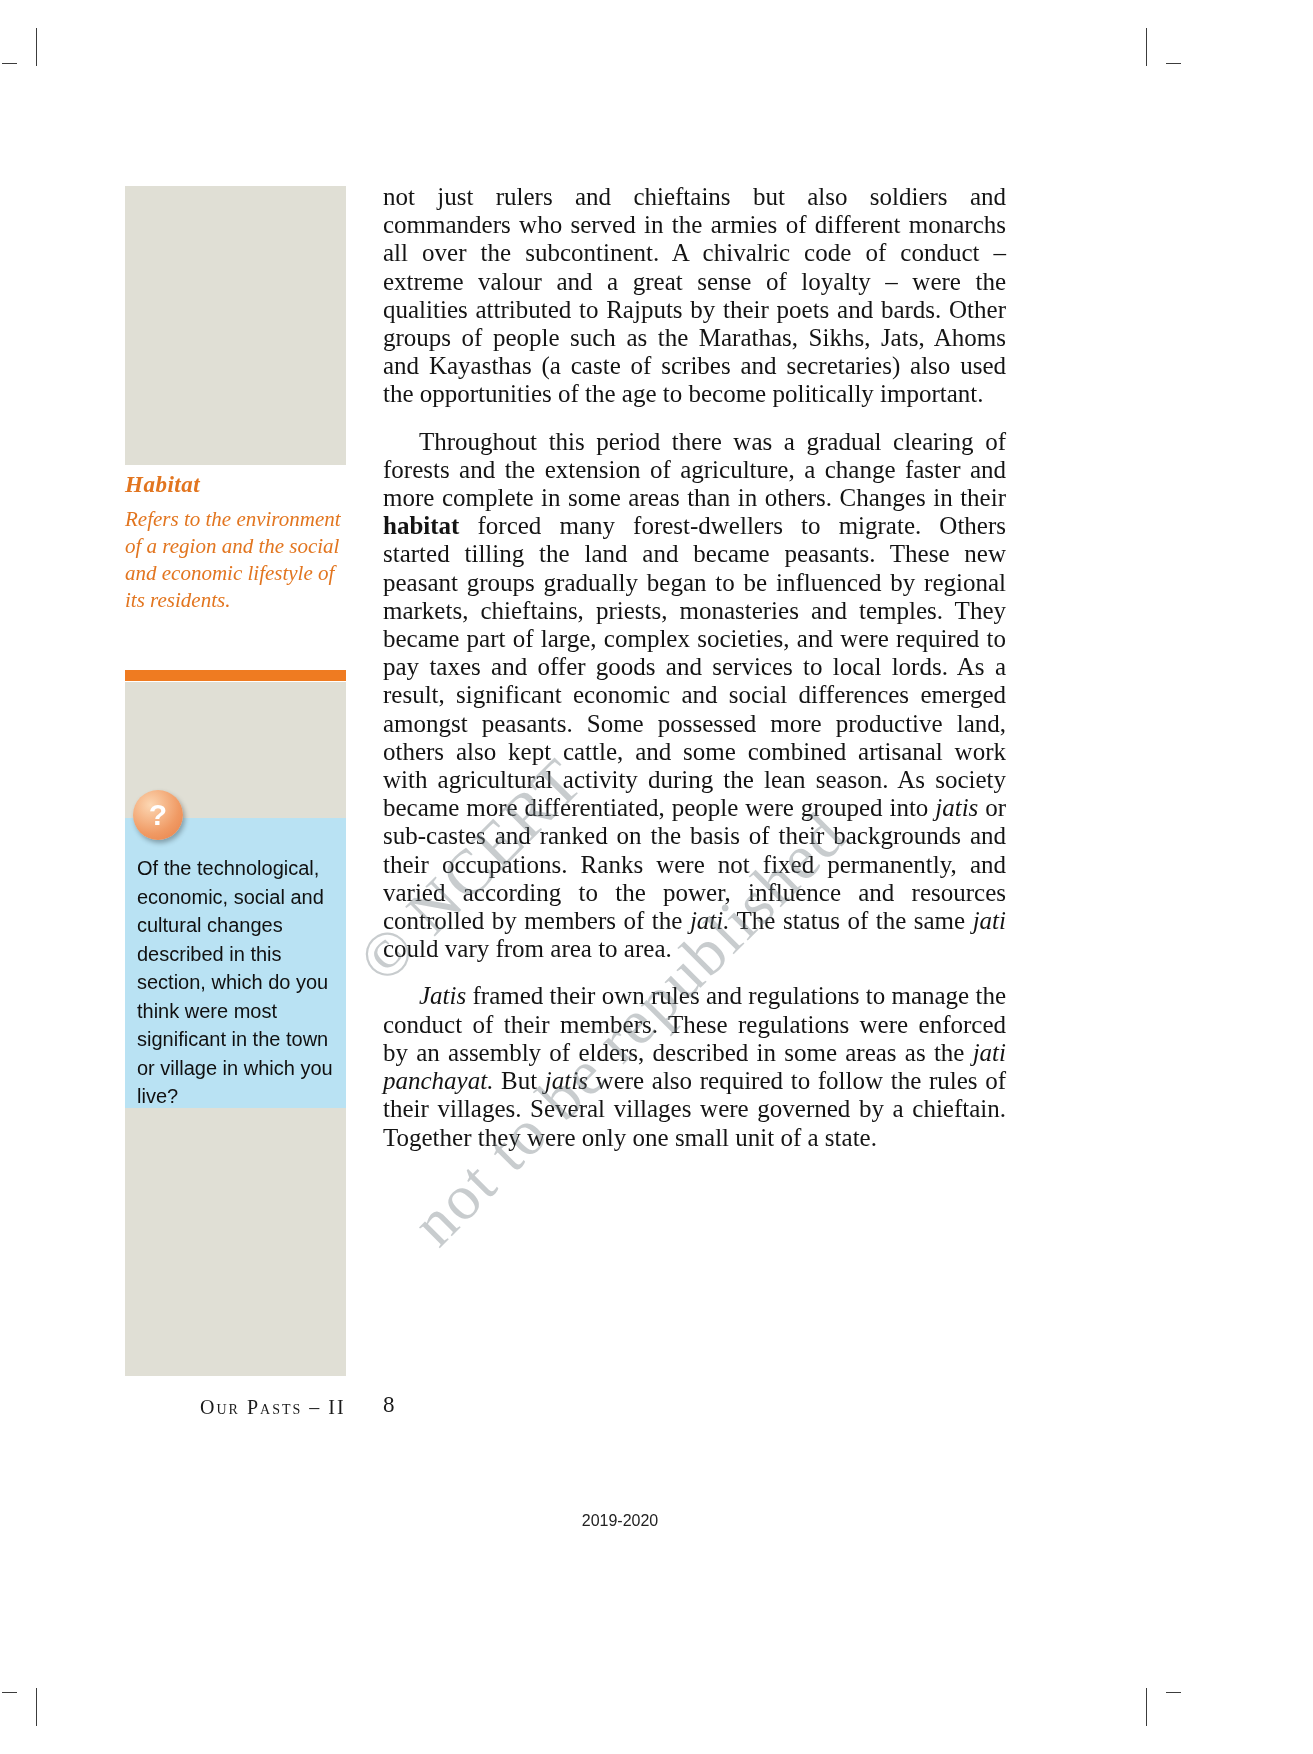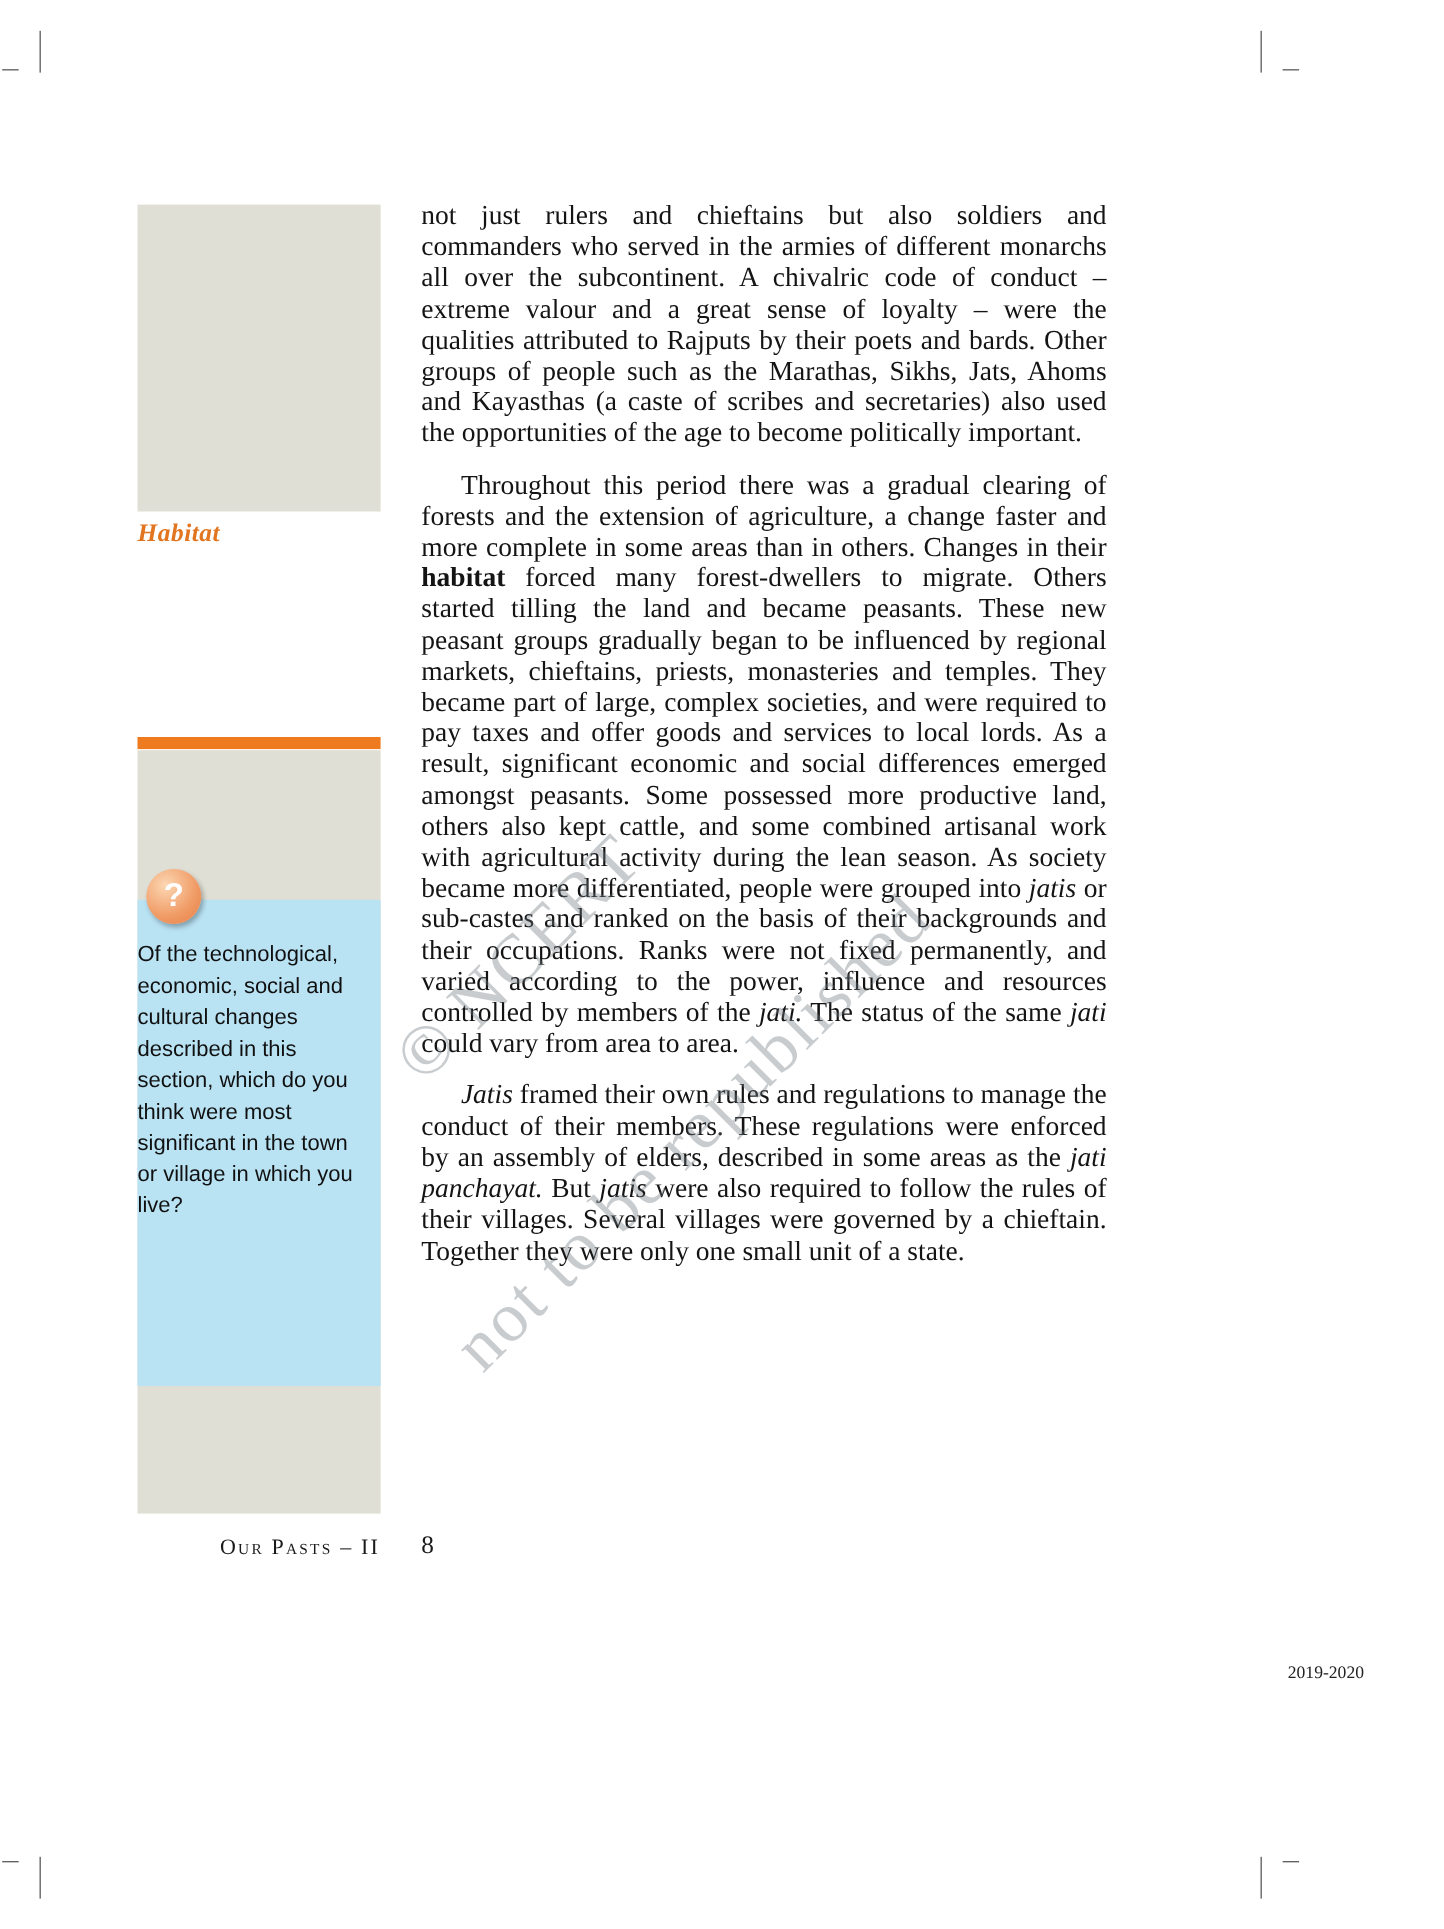--- a/index.html
+++ b/index.html
@@ -25,23 +25,23 @@
   .habitat {
     position:absolute; left:125px; top:472px; width:221px;
     color:#e2751f; font-style:italic;
   }
   .habitat .kw-title { font-size:23px; font-weight:bold; margin-bottom:8px; letter-spacing:0.5px; }
   .habitat .kw-def { font-size:21px; line-height:27px; }
 
   .orange-rule { position:absolute; left:125px; top:670px; width:221px; height:11px; background:#ef7b21; }
 
   .question-box {
-    position:absolute; left:0; top:136px; width:221px; height:442px;
+    position:absolute; left:0; top:136px; width:221px; height:290px;
     background:#b9e2f3;
-    padding:36px 8px 0 0;
+    padding:36px 8px 0 12px;
     font-family:"Liberation Sans", sans-serif;
     font-size:20px; line-height:28.5px; color:#101010;
   }
   .q-circle {
     position:absolute; left:8px; top:108px; width:50px; height:50px;
     border-radius:50%;
     background:radial-gradient(circle at 35% 30%, #fcd7b3, #f09a64 60%, #e87f46);
     box-shadow:2px 3px 5px rgba(0,0,0,0.3);
     color:#ffffff; font-family:"Liberation Sans", sans-serif;
     font-weight:bold; font-size:30px; text-align:center; line-height:50px;
@@ -76,22 +76,22 @@
     position:absolute; left:200px; top:1396px;
     font-variant:small-caps; letter-spacing:2px;
     font-size:20px; color:#1a1a1a;
   }
   .footer-page {
     position:absolute; left:383px; top:1392px;
     font-size:23px; color:#1a1a1a;
   }
   .footer-year {
     position:absolute; left:0; top:1512px; width:1240px;
-    text-align:right;
-    font-family:Liberation Serif, serif;
+    text-align:center;
+    font-family:Liberation Sans, sans-serif;
     font-size:16px; color:#222222;
   }
 </style>
 </head>
 <body>
 
 <div class="page">
 
   <div class="crop v" style="left:36px; top:28px;"></div>
   <div class="crop h" style="left:2px; top:63px;"></div>
@@ -99,20 +99,21 @@
   <div class="crop h" style="left:1166px; top:63px;"></div>
   <div class="crop v" style="left:36px; top:1688px;"></div>
   <div class="crop h" style="left:2px; top:1692px;"></div>
   <div class="crop v" style="left:1146px; top:1688px;"></div>
   <div class="crop h" style="left:1166px; top:1692px;"></div>
 
   <div class="side-block block-top"></div>
 
   <div class="habitat">
     <div class="kw-title">Habitat</div>
+    <div class="kw-def">Refers to the environment of a region and the social and economic lifestyle of its residents.</div>
   </div>
 
   <div class="orange-rule"></div>
 
   <div class="side-block block-bottom">
     <div class="q-circle">?</div>
     <div class="question-box">
       <span>Of the technological, economic, social and cultural changes described in this section, which do you think were most significant in the town or village in which you live?</span>
     </div>
   </div>

